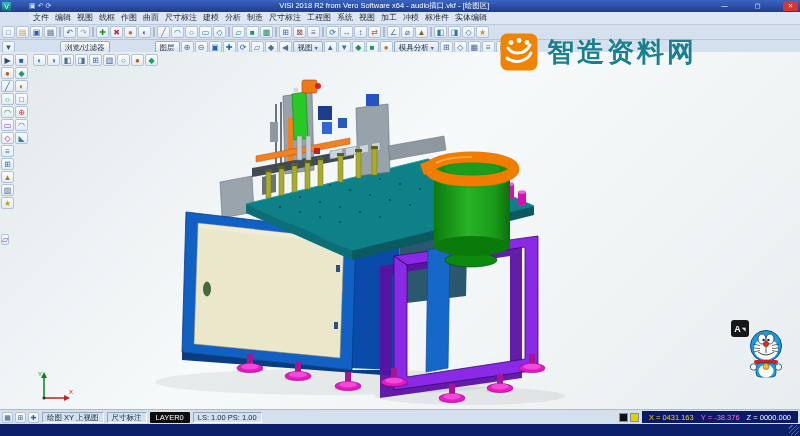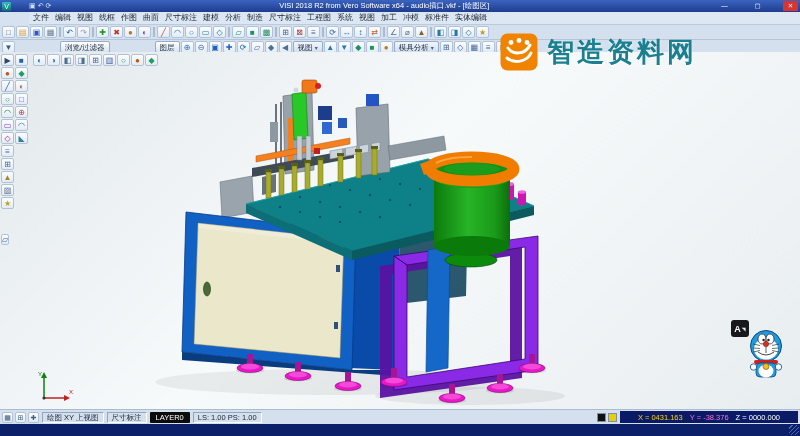--- a/index.html
+++ b/index.html
@@ -71,21 +71,21 @@
   .sb-icon{width:11px;height:11px;background:linear-gradient(#fbfdff,#e2ebf6);
     border:1px solid #b2c2d6;border-radius:2px;font-size:7px;line-height:10px;
     text-align:center;box-sizing:border-box;flex:none;}
   .sb-field{height:11px;line-height:10px;padding:0 4px;border:1px solid;
     border-color:#93a6bc #ffffff #ffffff #93a6bc;white-space:nowrap;box-sizing:border-box;}
   .layer-pill{background:#0c0c0c;color:#fff;height:11px;line-height:11px;
     padding:0 6px;border-radius:1px;white-space:nowrap;}
   .chips{display:flex;gap:2px;margin-left:auto;}
   .chip{width:9px;height:9px;border:1px solid #7e90a8;box-sizing:border-box;}
   .coords{background:#0a1a66;color:#fff;height:12px;display:flex;align-items:center;
-    gap:7px;padding:0 18px;white-space:nowrap;}
+    gap:7px;padding:0 7px;white-space:nowrap;}
   .coords .cx{color:#ffd400;} .coords .cy{color:#ff70d0;} .coords .cz{color:#ffffff;}
   .bottomstrip{position:absolute;left:0;right:0;bottom:0;height:12px;background:#0b2068;}
   .grip{position:absolute;right:1px;bottom:1px;width:10px;height:10px;
     background:repeating-linear-gradient(135deg,transparent 0 2px,#4a66b8 2px 3px);}
 </style>
 </head>
 <body>
 
 <div class="titlebar">
   <span class="app-icon">V</span>

